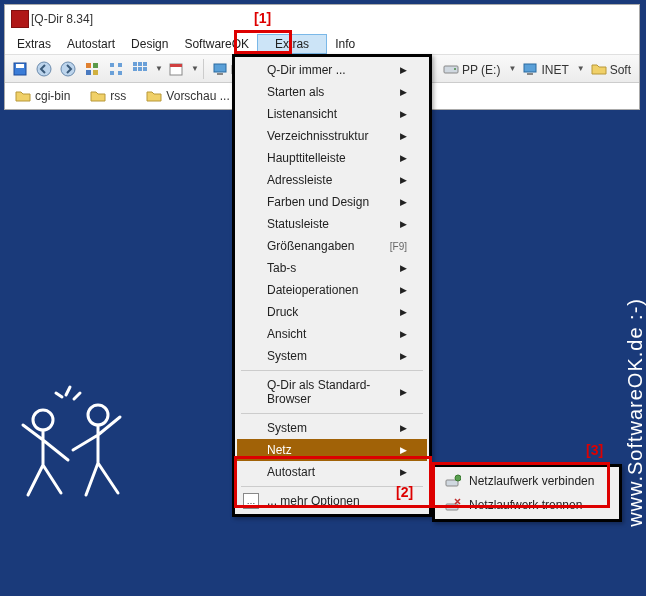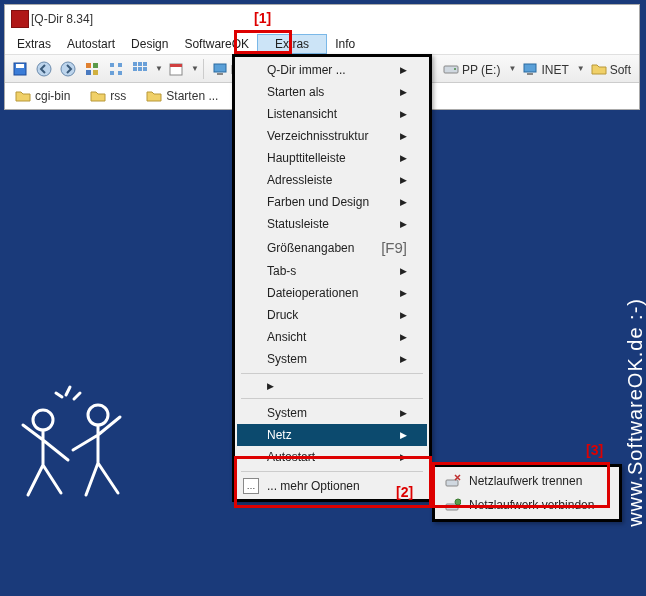--- a/index.html
+++ b/index.html
@@ -16,23 +16,23 @@
 .tbtn svg{width:16px;height:16px}
 .tb-sep{width:1px;height:20px;background:#ccc;margin:0 2px}
 .drive{display:flex;align-items:flex-end;gap:3px;padding:0 4px;color:#333}
 .drive svg{width:16px;height:16px}
 .breadcrumb{height:26px;background:#fff;display:flex;align-items:center;padding:0 4px;gap:8px}
 .bc-item{display:flex;align-items:center;gap:4px;padding:2px 6px;color:#333}
 .bc-item svg{width:16px;height:16px}
 .dropdown{position:absolute;background:#f0f0f0;border:3px solid #000000;box-shadow:2px 2px 4px rgba(0,0,0,.3);min-width:190px;padding:2px}
 .dd-main{top:54px;left:232px;width:200px}
 .dd-item{display:flex;align-items:center;justify-content:space-between;padding:4px 20px 4px 30px;color:#222;position:relative}
-.dd-item.sel{background:#0c4a6e;color:#fff}
+.dd-item.sel{background:#a16207;color:#fff}
 .dd-item .arrow{font-size:9px}
-.dd-item .shortcut{color:#666;font-size:15px}
+.dd-item .shortcut{color:#666;font-size:10px}
 .dd-sep{height:1px;background:#ccc;margin:3px 4px}
 .dd-icon{position:absolute;left:6px;width:16px;height:16px;border:1px solid #888;background:#fff;font-size:9px;text-align:center;line-height:14px}
 .dd-sub{top:464px;left:432px;width:175px}
 .sub-item{display:flex;align-items:center;gap:8px;padding:4px 12px 4px 8px;color:#222}
 .sub-item svg{width:16px;height:16px}
 .callout{position:absolute;border:3px solid #d00;pointer-events:none}
 .callout-label{position:absolute;color:#d00;font-weight:bold;font-size:14px}
 .watermark{position:absolute;right:10px;top:50%;transform:translateY(-50%) rotate(-90deg);transform-origin:right center;color:#fff;font-size:20px;white-space:nowrap;letter-spacing:1px}
 .figures{position:absolute;left:8px;top:360px;width:140px;height:200px}
 .figures svg{width:100%;height:100%}
@@ -153,21 +153,21 @@
     <div class="bc-item">
         <svg viewBox="0 0 16 16">
           <path d="M1 4h5l2 2h7v7H1z" fill="#f0d068" stroke="#b89838"></path>
         </svg>
         <span>rss</span>
       </div>
     <div class="bc-item">
         <svg viewBox="0 0 16 16">
           <path d="M1 4h5l2 2h7v7H1z" fill="#f0d068" stroke="#b89838"></path>
         </svg>
-        <span>Starten ...</span>
+        <span>Vorschau ...</span>
       </div>
   </div>
 </div>
 
 <div class="dropdown dd-main" id="dd-main">
     <div class="dd-item">
       <span>Q-Dir immer ...</span>
       <span class="arrow">▶</span>
     </div>
     <div class="dd-item">
@@ -217,20 +217,21 @@
     <div class="dd-item">
       <span>Ansicht</span>
       <span class="arrow">▶</span>
     </div>
     <div class="dd-item">
       <span>System</span>
       <span class="arrow">▶</span>
     </div>
     <div class="dd-sep"></div>
     <div class="dd-item">
+      <span>Q-Dir als Standard-Browser</span>
       <span class="arrow">▶</span>
     </div>
     <div class="dd-sep"></div>
     <div class="dd-item">
       <span>System</span>
       <span class="arrow">▶</span>
     </div>
     <div class="dd-item sel">
       <span>Netz</span>
       <span class="arrow">▶</span>
@@ -241,33 +242,33 @@
     </div>
     <div class="dd-sep"></div>
     <div class="dd-item">
       <span class="dd-icon">…</span>
       <span>... mehr Optionen</span>
       <span></span>
     </div>
   </div>
 
 <div class="dropdown dd-sub">
+  <div class="sub-item">
+    <svg viewBox="0 0 16 16">
+        <rect x="1" y="7" width="12" height="6" rx="1" fill="#d0d8e0" stroke="#888"></rect>
+        <circle cx="13" cy="5" r="3" fill="#5aa050" stroke="#3a7a30"></circle>
+      </svg>
+    <span>Netzlaufwerk verbinden</span>
+  </div>
   <div class="sub-item">
     <svg viewBox="0 0 16 16">
         <rect x="1" y="7" width="12" height="6" rx="1" fill="#d0d8e0" stroke="#888"></rect>
         <path d="M10 2l5 5M15 2l-5 5" stroke="#c03030" stroke-width="1.5"></path>
       </svg>
     <span>Netzlaufwerk trennen</span>
-  </div>
-  <div class="sub-item">
-    <svg viewBox="0 0 16 16">
-        <rect x="1" y="7" width="12" height="6" rx="1" fill="#d0d8e0" stroke="#888"></rect>
-        <circle cx="13" cy="5" r="3" fill="#5aa050" stroke="#3a7a30"></circle>
-      </svg>
-    <span>Netzlaufwerk verbinden</span>
   </div>
 </div>
 
 <div class="callout" style="top:30px;left:234px;width:58px;height:24px"></div>
 <div class="callout-label" style="top:10px;left:254px">[1]</div>
 
 <div class="callout" style="top:456px;left:234px;width:198px;height:52px"></div>
 <div class="callout-label" style="top:484px;left:396px">[2]</div>
 
 <div class="callout" style="top:462px;left:432px;width:178px;height:46px"></div>

